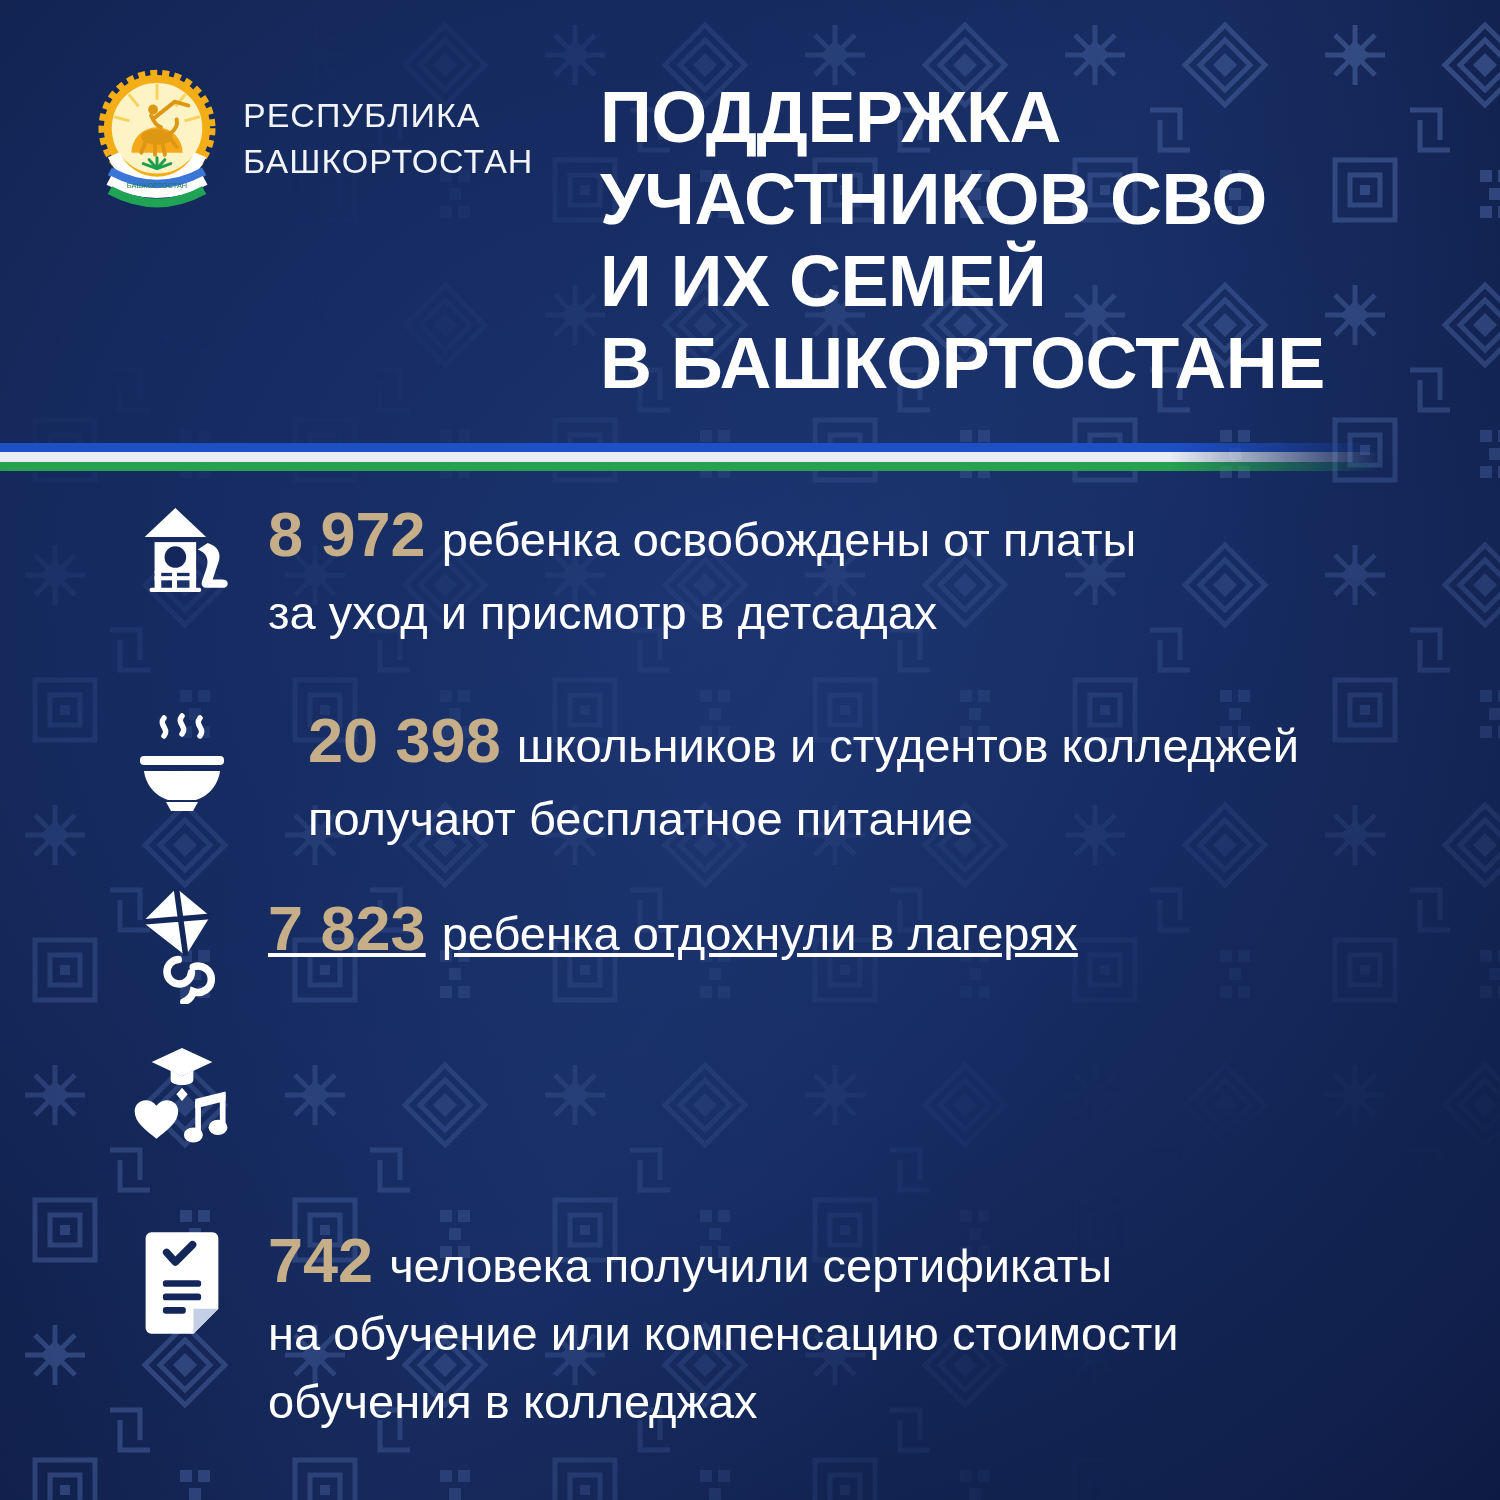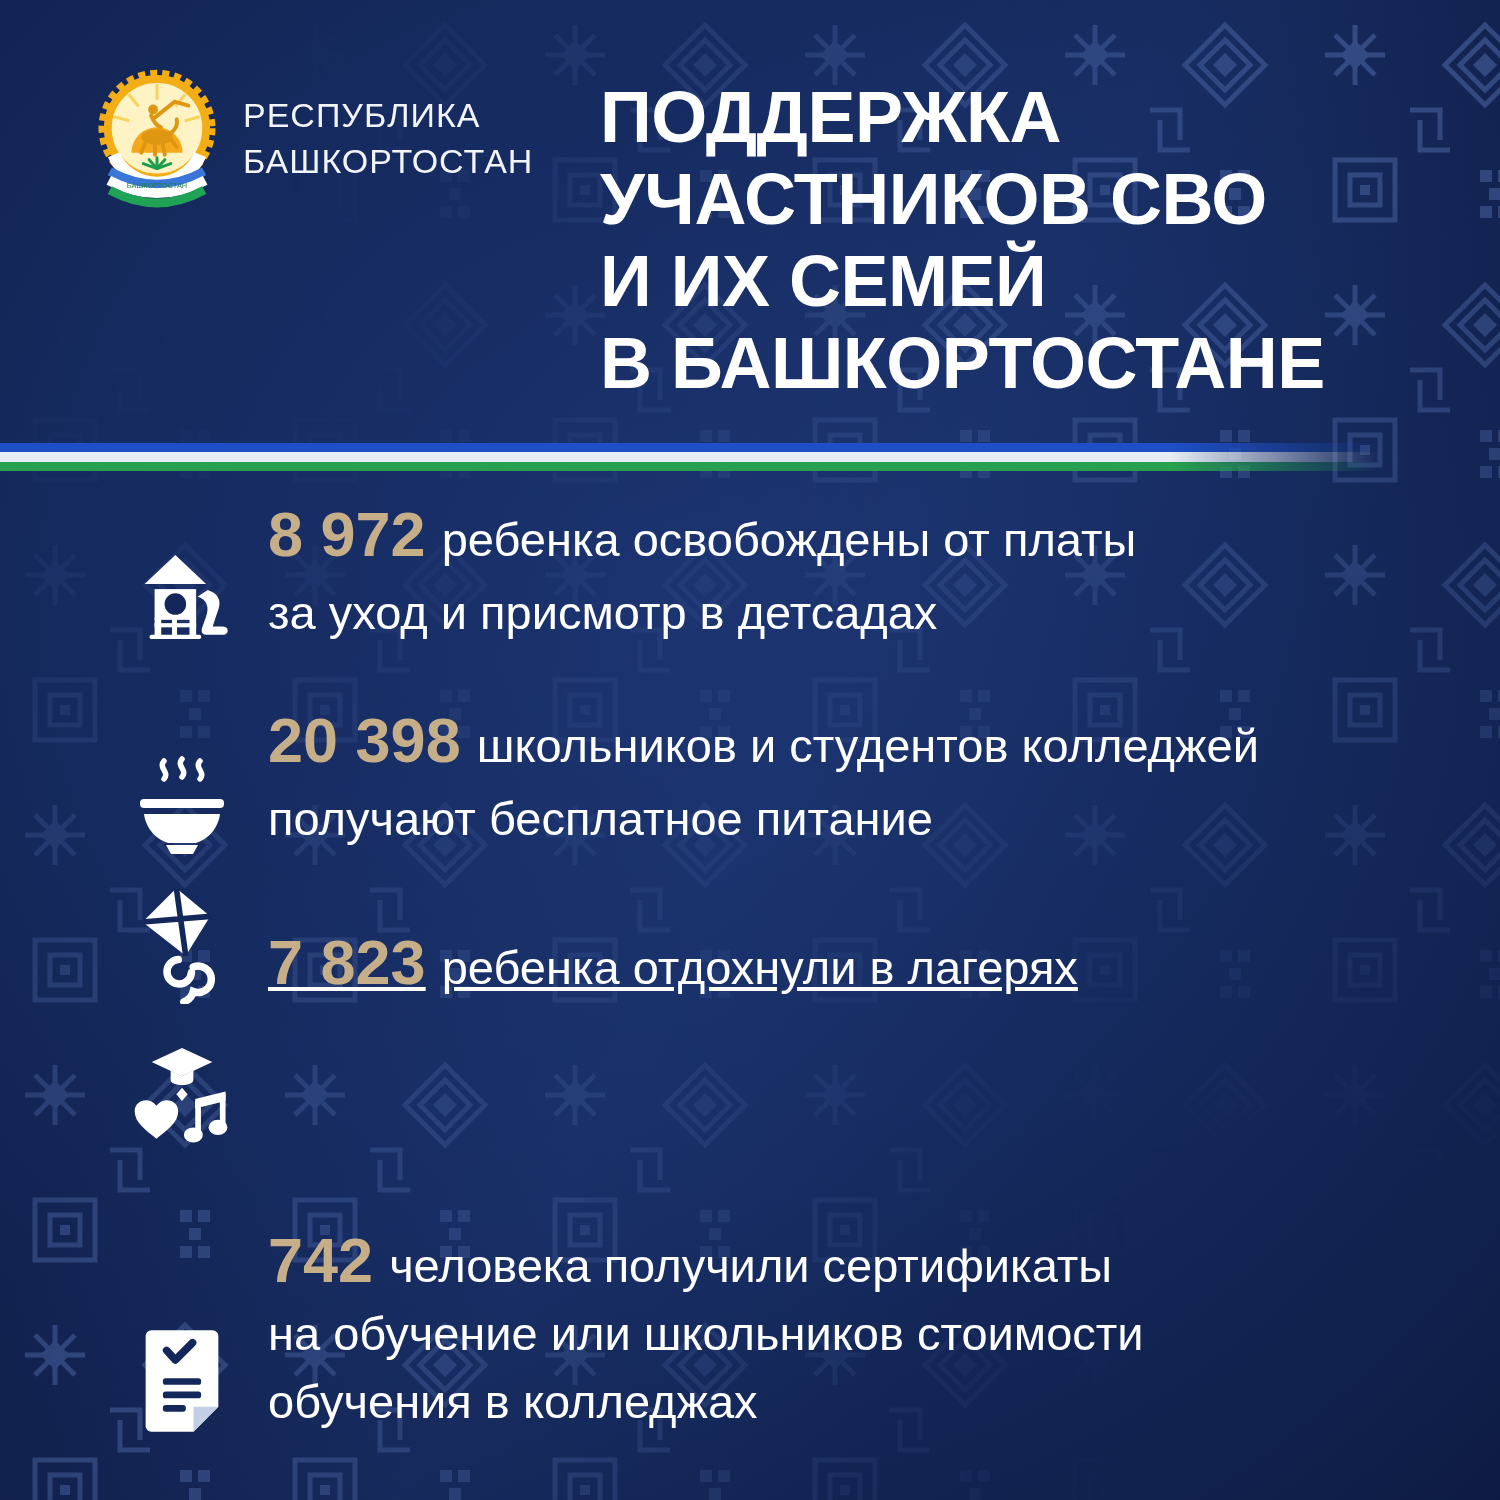--- a/index.html
+++ b/index.html
@@ -13,28 +13,28 @@
   }
   .bgsvg{position:absolute;left:0;top:0;}
   .emblem{position:absolute;left:98px;top:66px;}
   .orgname{position:absolute;left:243px;top:92px;font-size:34px;line-height:46px;letter-spacing:1px;color:#f2f4f8;}
   .title{position:absolute;left:600px;top:76px;font-weight:bold;font-size:72px;line-height:82px;letter-spacing:-0.5px;color:#ffffff;}
   .divider{position:absolute;left:0;top:443px;width:100%;height:28px;}
   .divider .s{width:100%;}
   .divider .s.b{height:9px;background:linear-gradient(90deg,#1d4fc6 0%,#1d4fc6 78%,rgba(29,79,198,0) 92%);}
   .divider .s.w{height:10px;background:linear-gradient(90deg,#e8edf5 0%,#e8edf5 78%,rgba(232,237,245,0) 92%);}
   .divider .s.g{height:9px;background:linear-gradient(90deg,#27a14f 0%,#27a14f 78%,rgba(39,161,79,0) 92%);}
-  .row{position:absolute;left:96px;right:60px;display:flex;align-items:flex-end;}
+  .row{position:absolute;left:96px;right:60px;display:flex;align-items:flex-start;}
   .iconbox{width:172px;flex:0 0 172px;display:flex;justify-content:center;}
   .copy{flex:1;font-size:47px;line-height:73px;color:#ffffff;}
   .copy .num{font-size:63px;line-height:73px;font-weight:bold;color:#c6ae89;margin-right:16px;}
   .copy .seg{display:inline;}
   .copy .seg.block{display:block;}
   .r1{top:498px;} .r1 .copy{max-width:1020px;}
-  .r2{top:704px;} .r2 .copy{max-width:1160px;}
+  .r2{top:704px;gap:40px;} .r2 .copy{max-width:1160px;}
   .r3{top:892px;text-decoration:underline;}
   .r4{top:1048px;}
   .r5{top:1224px;} .r5 .copy{max-width:1280px;line-height:68px;}
   .ic{display:block;}
 </style>
 </head>
 <body>
 
 <div class="poster">
 
@@ -215,18 +215,18 @@
         <path d="M30,23 l9,10 l18,-18" stroke="#13275a" stroke-width="8" fill="none" stroke-linecap="round" stroke-linejoin="round"></path>
         <g fill="#13275a">
           <rect x="26" y="52" width="40" height="7" rx="3"></rect>
           <rect x="26" y="66" width="40" height="7" rx="3"></rect>
           <rect x="26" y="80" width="24" height="7" rx="3"></rect>
         </g>
       </svg>
     </div>
     <div class="copy">
       <span class="num">742</span><span class="seg">человека получили сертификаты</span>
-      <span class="seg block">на обучение или школьников стоимости</span>
+      <span class="seg block">на обучение или компенсацию стоимости</span>
       <span class="seg block">обучения в колледжах</span>
     </div>
   </div>
 
 </div>
 
 </body></html>

